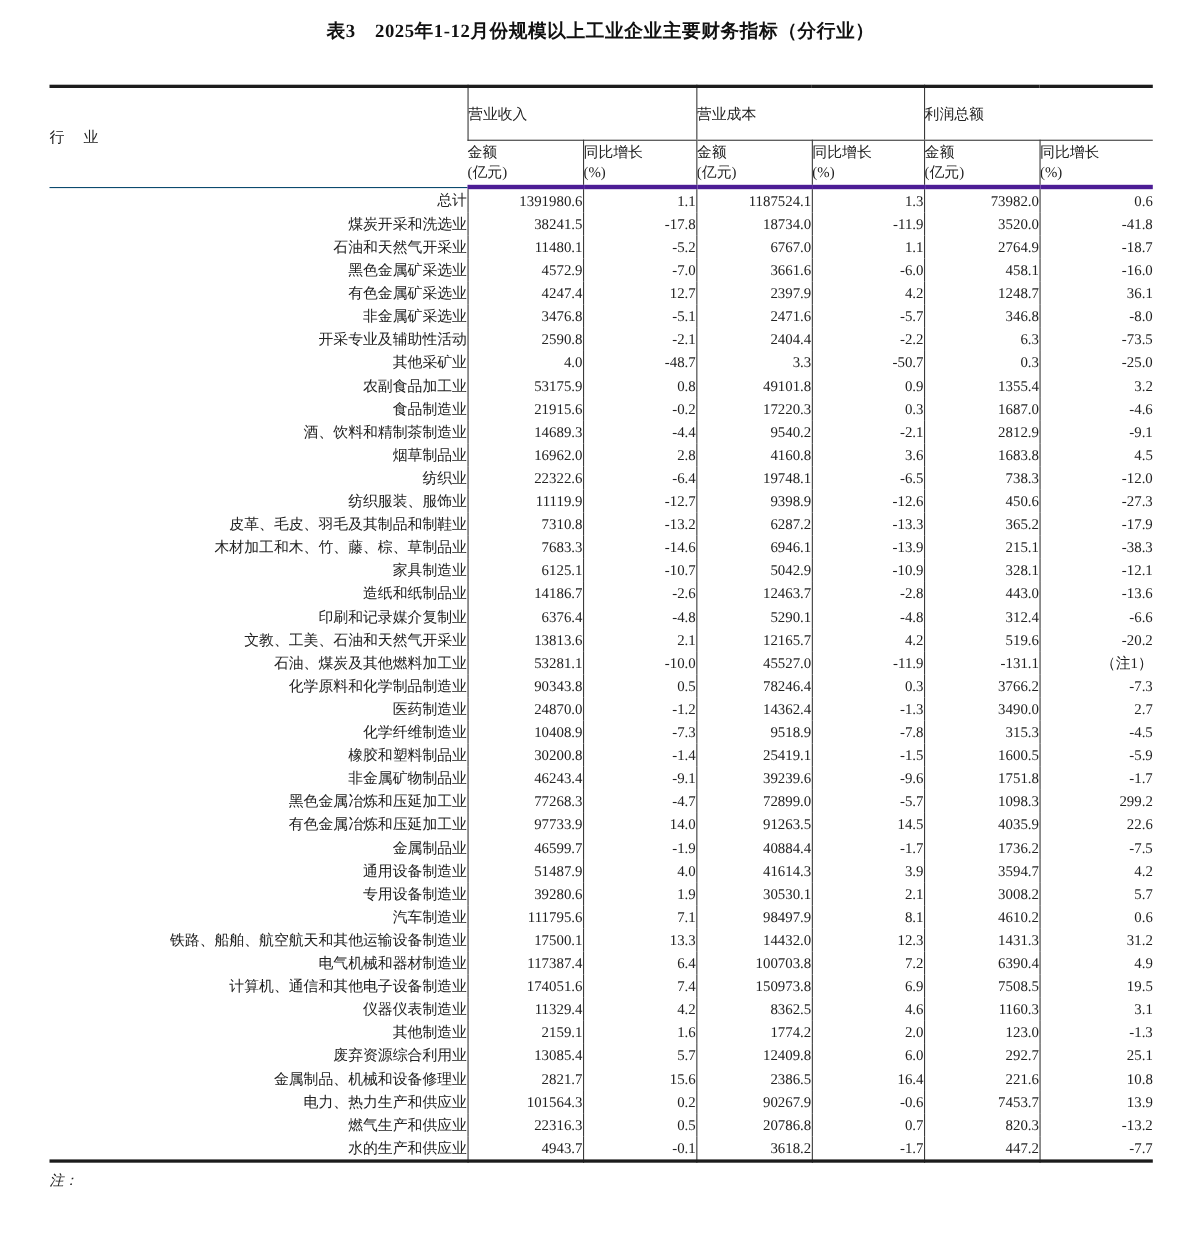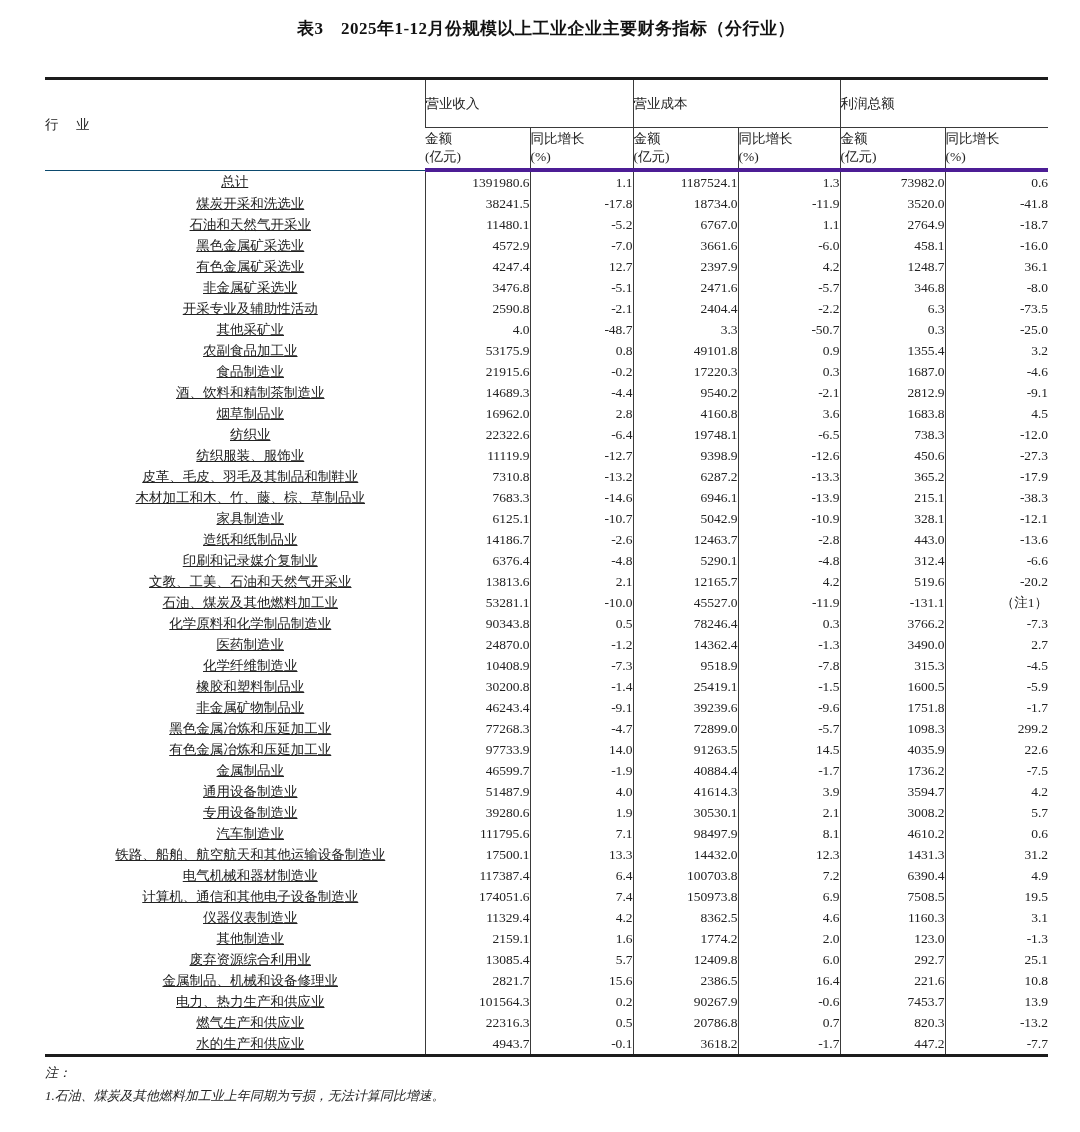--- a/index.html
+++ b/index.html
@@ -56,21 +56,21 @@
     font-size: 14px;
     letter-spacing: 2px;
   }
   th.sub-h {
     height: 40px;
     border-bottom: 4px solid #4c1d95;
     font-size: 13px;
   }
   th.sub-h .l { display: block; line-height: 18px; }
   tbody td { height: 21px; line-height: 21px; }
-  td.c-industry { text-align: center; padding-left: 3px; font-size: 13.5px; text-decoration: underline; }
+  td.c-industry { text-align: right; padding-left: 3px; font-size: 13.5px; }
   td.c-industry.indent { padding-left: 31px; }
   td.c-val { text-align: right; padding-right: 10px; }
   .notes {
     margin: 4px 0 0 45px;
     font-style: italic;
     font-size: 13px;
     line-height: 23px;
     color: #222;
   }
   .notes .note-line { display: block; }
@@ -505,16 +505,15 @@
             <td class="c-val">-1.7</td>
             <td class="c-val">447.2</td>
             <td class="c-val">-7.7</td>
           </tr>
         </tbody>
     </table>
   </div>
 
   <div class="notes">
     <span class="note-line">注：</span>
-    <span class="note-line">1.石油、煤炭及其他燃料加工业上年同期为亏损，无法计算同比增速。</span>
   </div>
 
 </div>
 
 </body></html>

